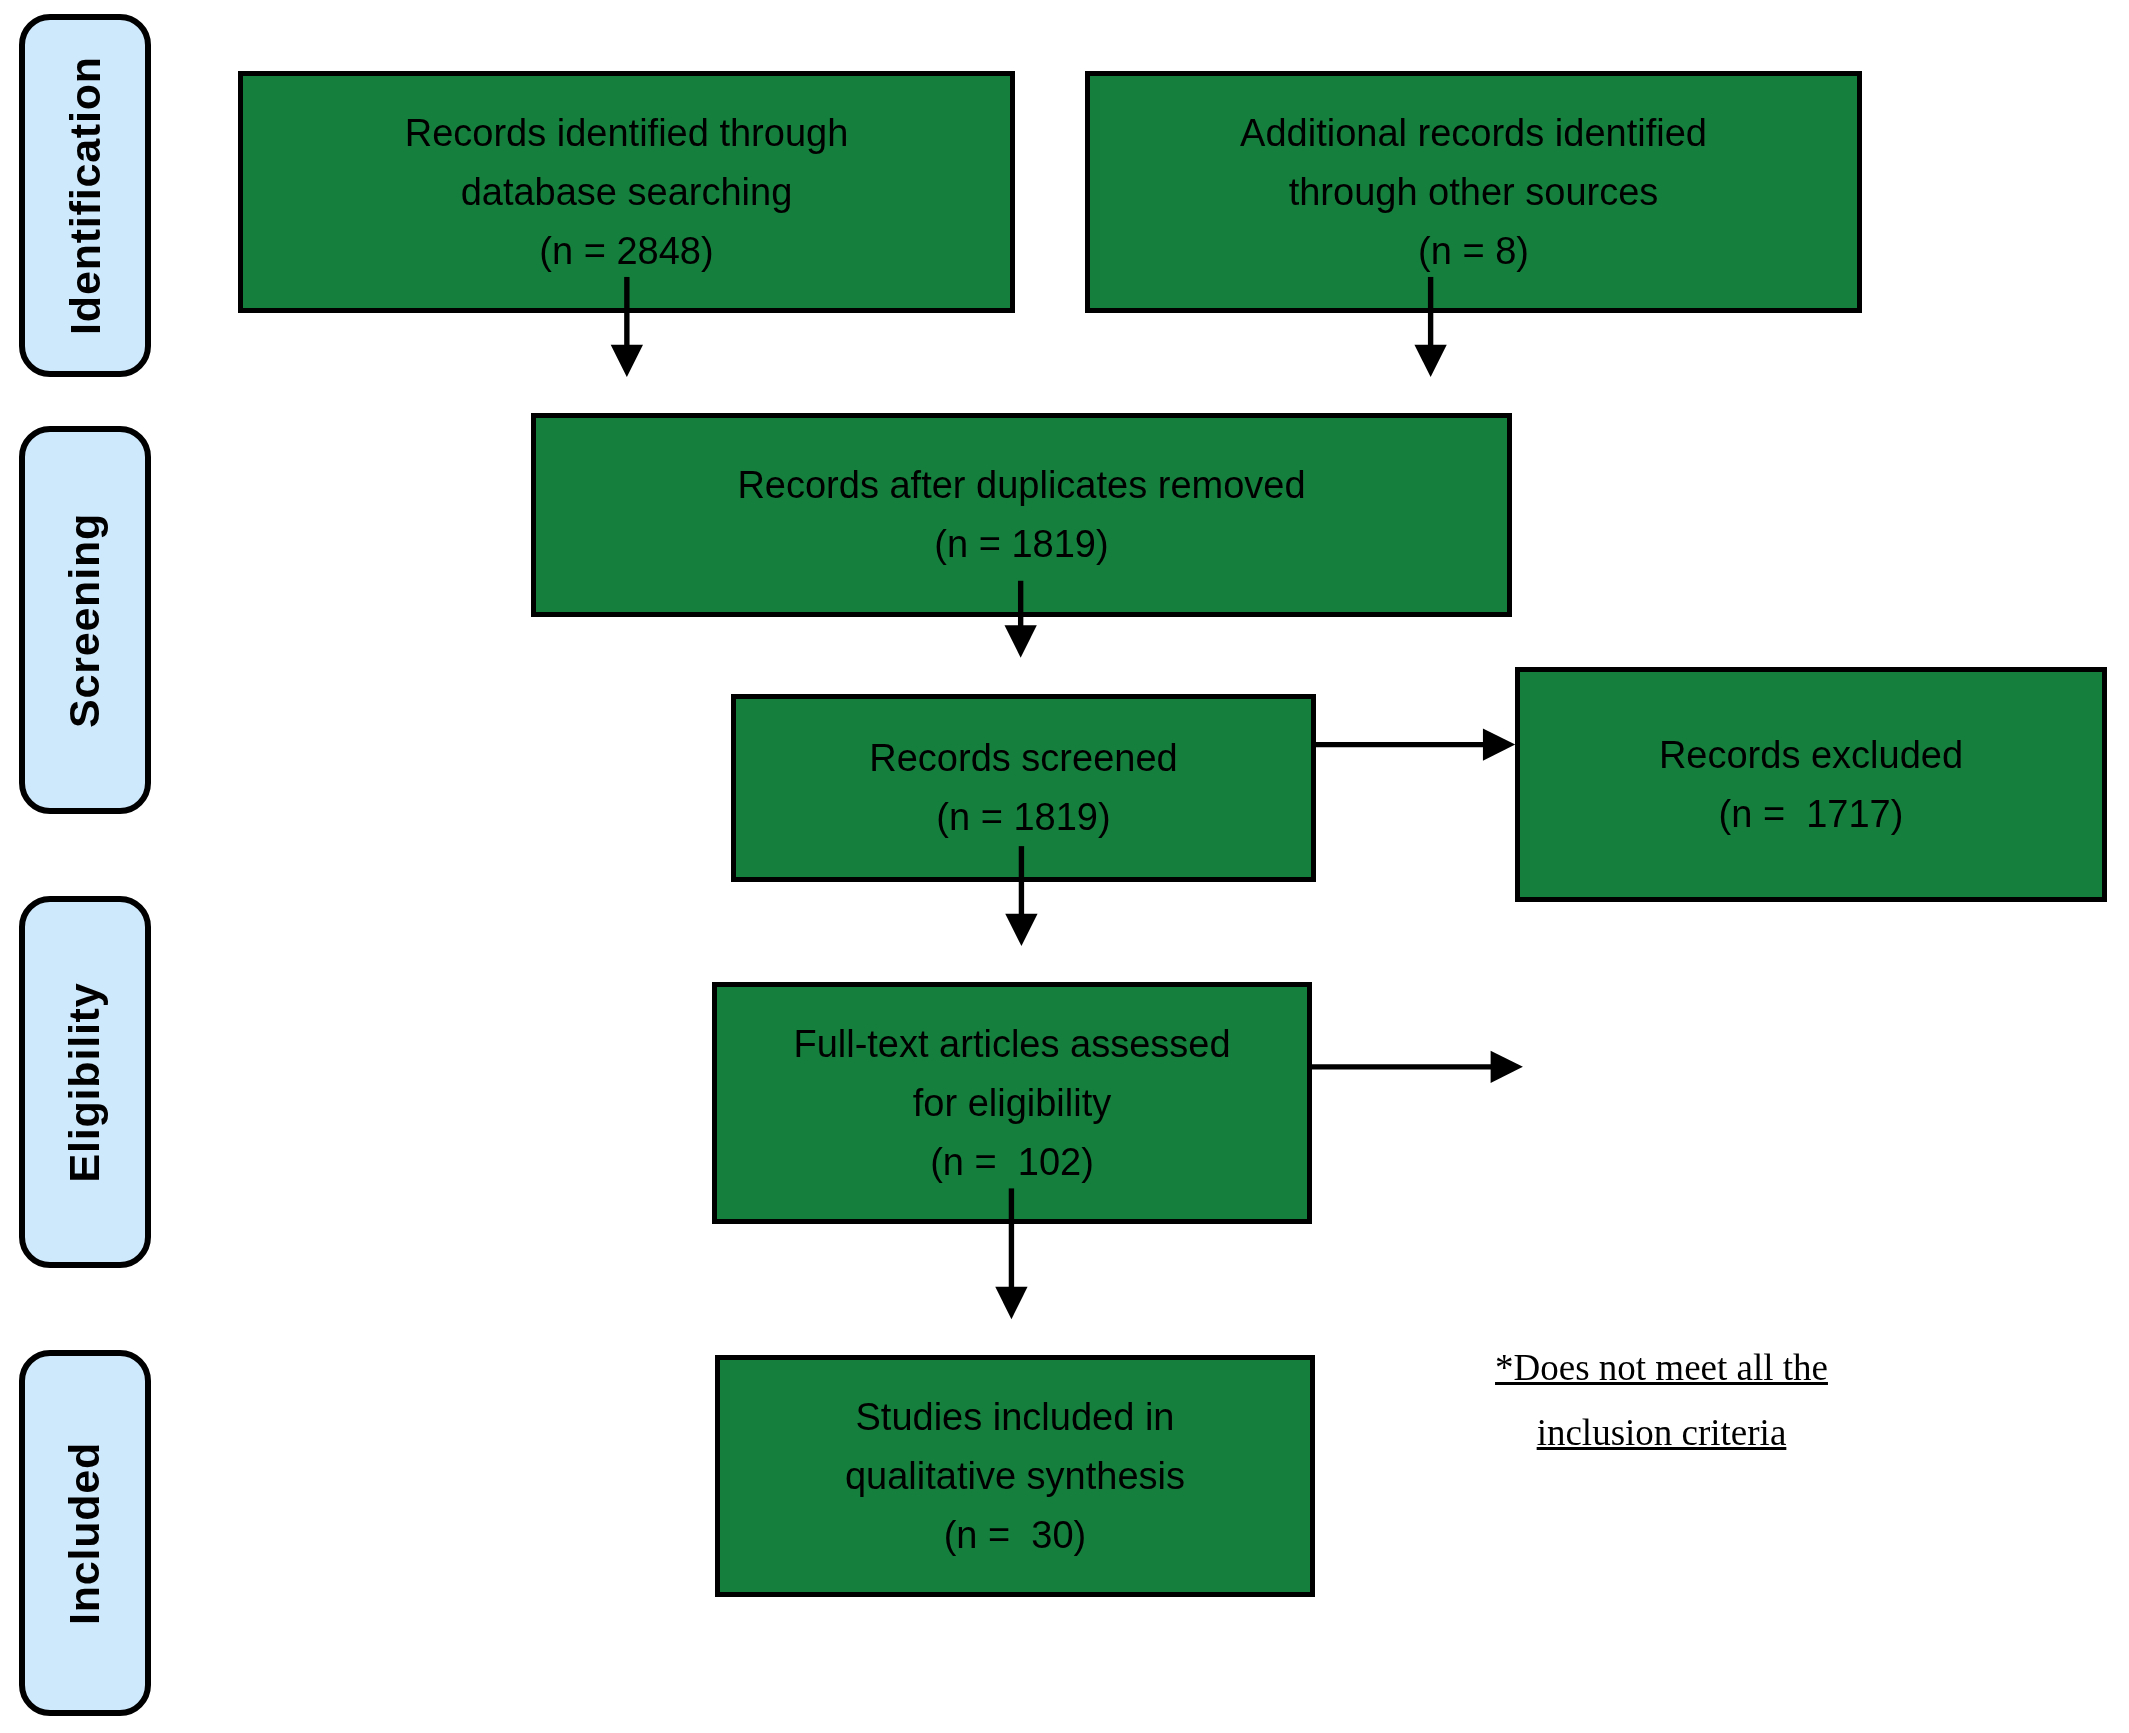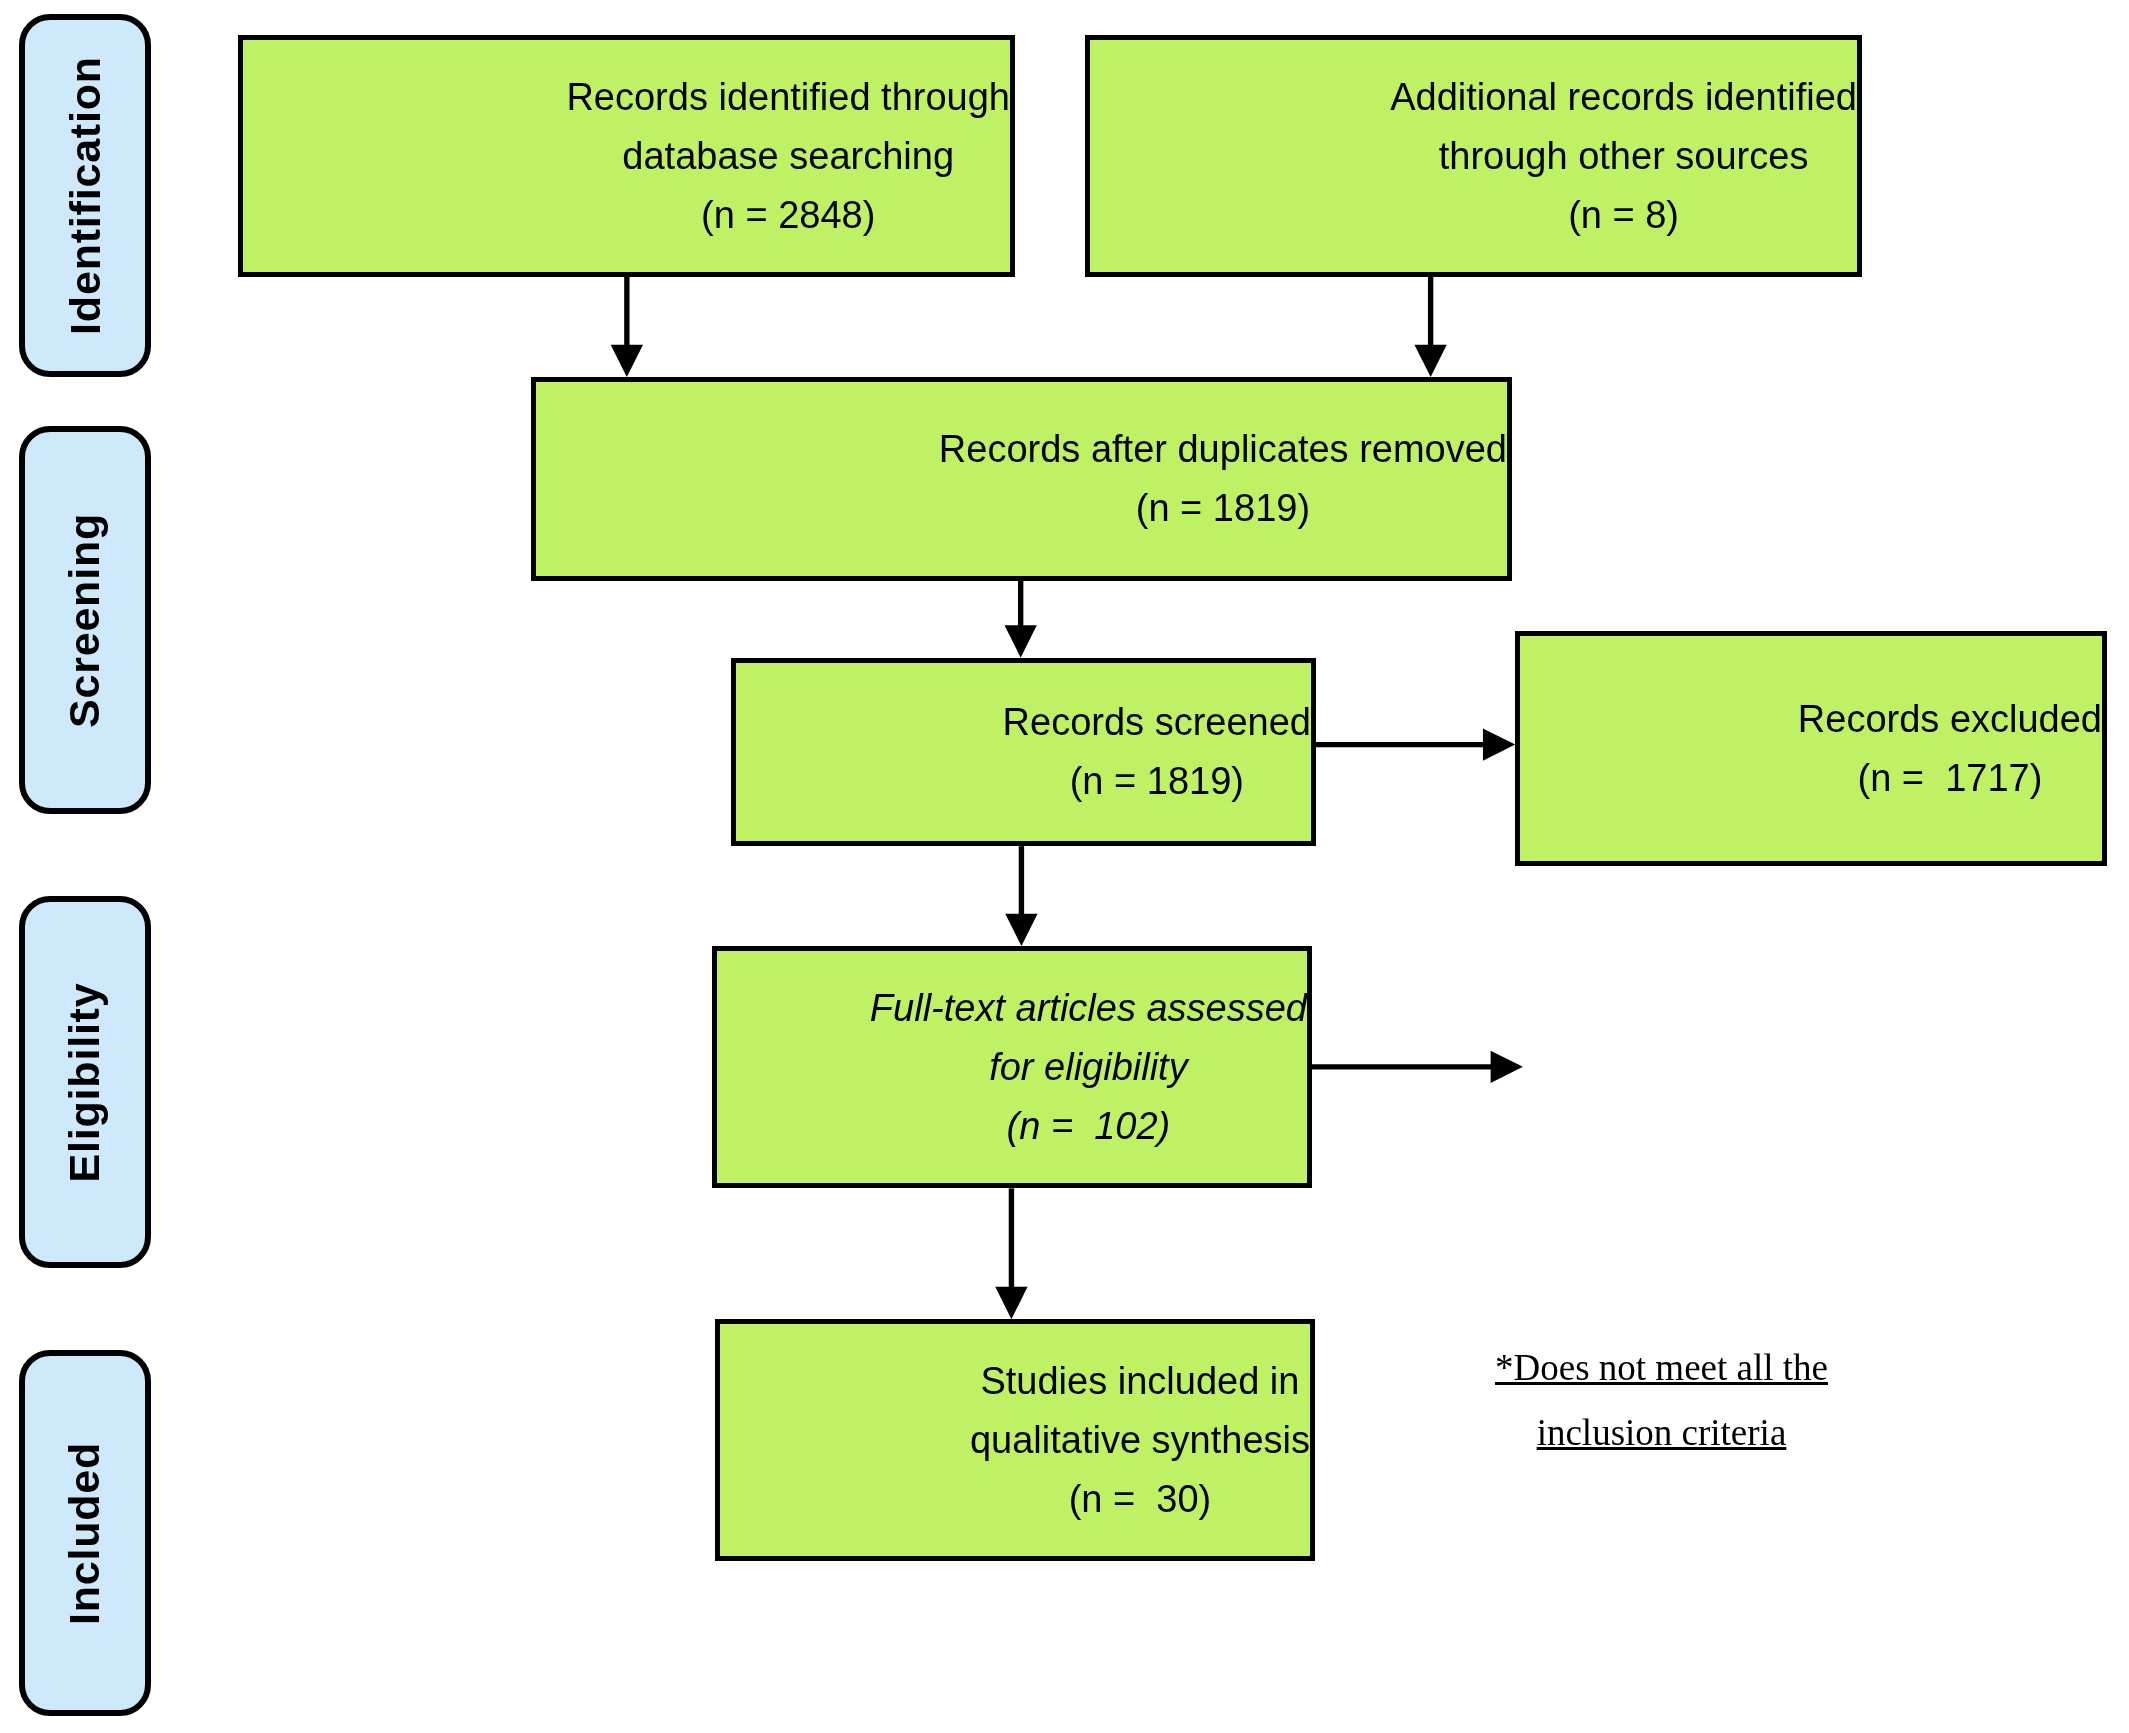--- a/index.html
+++ b/index.html
@@ -32,26 +32,27 @@
   .stage-label {
     transform: rotate(-90deg);
     white-space: nowrap;
     font-size: 43px;
     font-weight: bold;
     letter-spacing: 0.8px;
   }
   
   .box {
     position: absolute;
-    background: #bef264;
+    background: #15803d;
     border: 5.4px solid #000000;
     display: flex;
     align-items: center;
-    justify-content: flex-end;
+    justify-content: center;
     box-sizing: border-box;
+    margin-top: 36px;
   }
   .box-text {
     white-space: pre-wrap;
     text-align: center;
     font-size: 38px;
     line-height: 59px;
   }
   .arrows {
     position: absolute;
     left: 0;
@@ -108,21 +109,21 @@
   <div class="box" style="left:731px;top:658px;width:585px;height:188px;">
     <span class="box-text">Records screened
 (n = 1819)</span>
   </div>
 
   <div class="box" style="left:1515px;top:631px;width:592px;height:235px;">
     <span class="box-text">Records excluded
 (n =  1717)</span>
   </div>
 
-  <div class="box" style="left:712px;top:946px;width:600px;height:242px;font-style:italic;">
+  <div class="box" style="left:712px;top:946px;width:600px;height:242px;">
     <span class="box-text">Full-text articles assessed
 for eligibility
 (n =  102)</span>
   </div>
 
 
   <div class="box" style="left:715px;top:1319px;width:600px;height:242px;">
     <span class="box-text">Studies included in
 qualitative synthesis
 (n =  30)</span>

